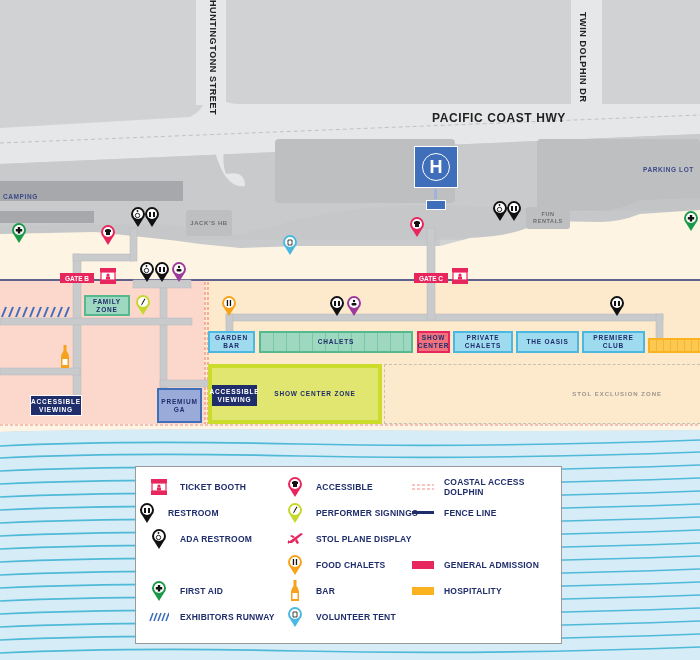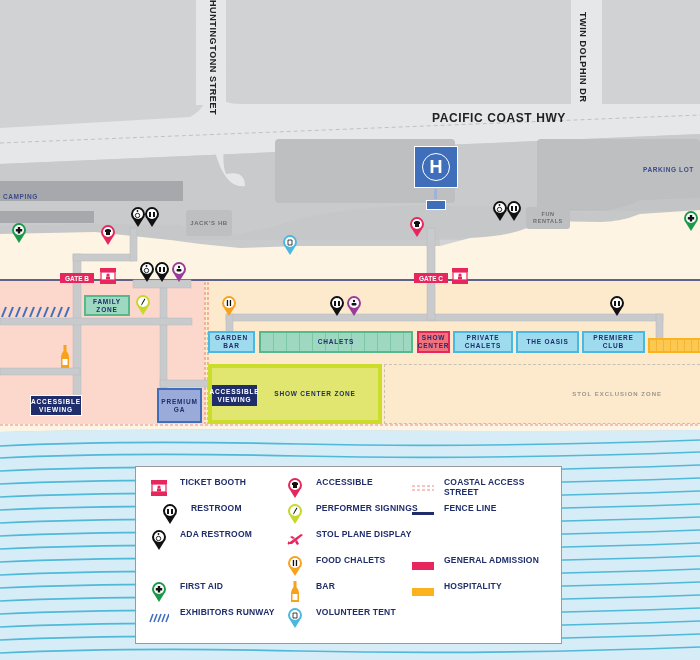--- a/index.html
+++ b/index.html
@@ -2,21 +2,21 @@
 <html><head>
 <meta charset="utf-8">
 <style>
   html,body{margin:0;padding:0;}
   body{width:700px;height:660px;overflow:hidden;background:#d1d2d4;font-family:"Liberation Sans",sans-serif;}
   #map{position:relative;width:700px;height:660px;overflow:hidden;}
   .abs{position:absolute;}
   .lbl{font-weight:700;letter-spacing:0.6px;text-transform:uppercase;}
   .zone{position:absolute;box-sizing:border-box;display:flex;align-items:center;justify-content:center;text-align:center;font-weight:700;font-size:6.5px;letter-spacing:0.8px;line-height:8px;color:#1f2d6b;}
   .pin{position:absolute;width:16px;height:22px;}
-  .legend-row{position:absolute;display:flex;height:20px;}
+  .legend-row{position:absolute;display:flex;align-items:center;height:20px;}
   .legend-row .ic{width:22px;height:22px;display:flex;align-items:center;justify-content:center;margin-right:10px;}
   .legend-row .tx{font-size:8.5px;font-weight:700;color:#1f2d6b;letter-spacing:0.2px;}
 </style>
 </head>
 <body>
 
 <div id="map">
 
   <svg class="abs" style="left:0;top:0" width="700" height="660">
 
@@ -321,21 +321,21 @@
         <svg width="18" height="18">
           <rect x="1" y="1" width="16" height="4" fill="#e8265e"></rect>
           <rect x="2" y="5" width="14" height="8" fill="#fff" stroke="#e8265e" stroke-width="1.2"></rect>
           <circle cx="9" cy="8" r="1.6" fill="#e8265e"></circle>
             <rect x="7" y="9.5" width="4" height="3" fill="#e8265e"></rect>
           <rect x="1" y="13" width="16" height="4" fill="#e8265e"></rect>
         </svg>
       </span>
       <span class="tx">TICKET BOOTH</span>
     </div>
-    <div class="legend-row" style="left:23px;top:36px">
+    <div class="legend-row" style="left:0;top:36px">
       <span class="ic">
           <svg width="16" height="22" viewBox="0 0 16 22">
         <path d="M8 21 L3 13 A7 7 0 1 1 13 13 Z" fill="#111"></path>
             <circle cx="8" cy="8" r="5" fill="#fff"></circle>
         <rect x="5" y="6" width="2" height="5" fill="#111"></rect>
             <rect x="9" y="6" width="2" height="5" fill="#111"></rect>
           </svg>
         </span>
       <span class="tx">RESTROOM</span>
     </div>
@@ -435,21 +435,21 @@
       <span class="tx">VOLUNTEER TENT</span>
     </div>
 
     <div class="legend-row" style="left:276px;top:10px">
       <span class="ic">
           <svg width="22" height="8">
         <line x1="0" y1="2" x2="22" y2="2" stroke="#f08a84" stroke-width="1" stroke-dasharray="3 2"></line>
         <line x1="0" y1="6" x2="22" y2="6" stroke="#f08a84" stroke-width="1" stroke-dasharray="3 2"></line>
           </svg>
         </span>
-      <span class="tx">COASTAL ACCESS STREET</span>
+      <span class="tx">COASTAL ACCESS DOLPHIN</span>
     </div>
     <div class="legend-row" style="left:276px;top:36px">
       <span class="ic">
           <svg width="22" height="4">
             <rect x="0" y="0" width="22" height="3" fill="#1f2d6b"></rect>
           </svg>
         </span>
       <span class="tx">FENCE LINE</span>
     </div>
     <div class="legend-row" style="left:276px;top:88px">

